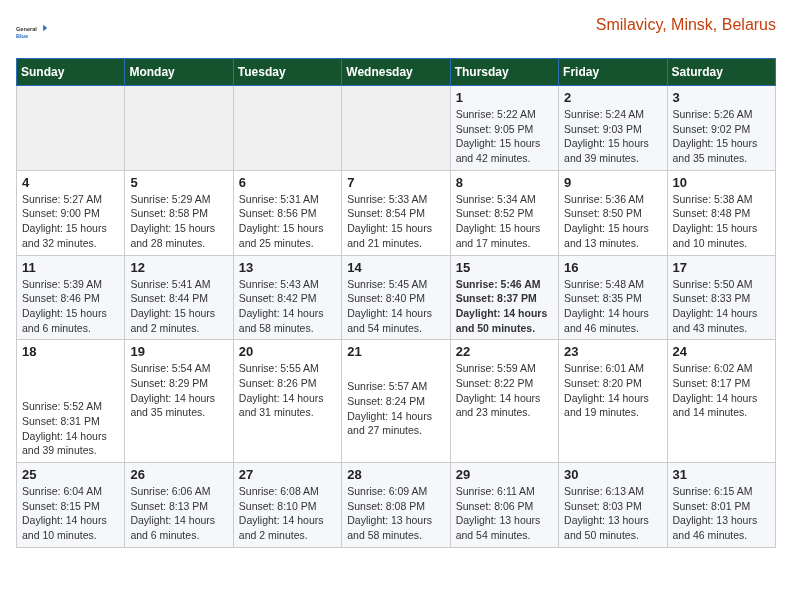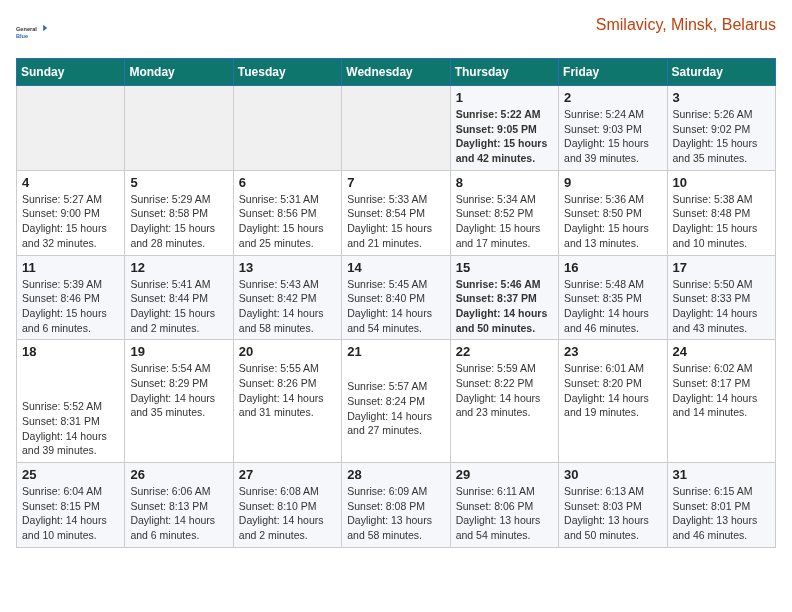--- a/index.html
+++ b/index.html
@@ -38,21 +38,21 @@
       font-size: 16px;
       font-weight: normal;
       color: #c2410c;
     }
     table {
       width: 100%;
       border-collapse: collapse;
       font-size: 11px;
     }
     thead tr th {
-      background: #0f766e;
+      background: #14532d;
       color: #fff;
       padding: 6px 4px;
       text-align: left;
       font-size: 12px;
       font-weight: bold;
       border: 1px solid #2a6db5;
     }
     tbody tr td {
       border: 1px solid #ccc;
       padding: 4px 5px;
@@ -109,21 +109,21 @@
       </tr>
   </thead>
   <tbody id="calendar-body">
   <tr>
         <td class="empty"></td>
         <td class="empty"></td>
         <td class="empty"></td>
         <td class="empty"></td>
         <td>
           <span class="day-number">1</span>
-          <div class="day-info" style="white-space: pre-line; font-weight: bold;">Sunrise: 5:22 AM
+          <div class="day-info" style="white-space: pre-line;">Sunrise: 5:22 AM
 Sunset: 9:05 PM
 Daylight: 15 hours
 and 42 minutes.</div>
         </td>
         <td>
           <span class="day-number">2</span>
           <div class="day-info" style="white-space: pre-line;">Sunrise: 5:24 AM
 Sunset: 9:03 PM
 Daylight: 15 hours
 and 39 minutes.</div>

